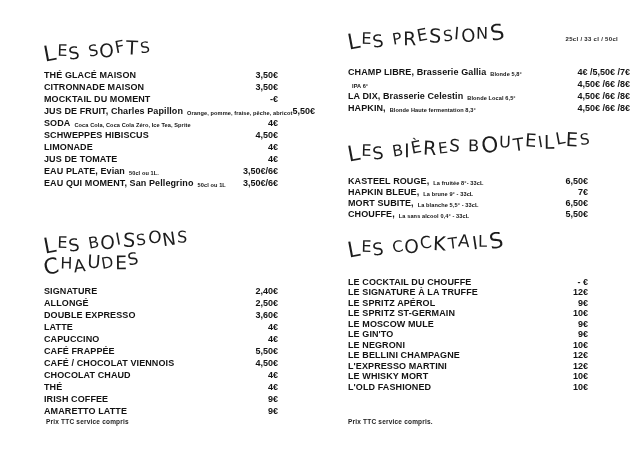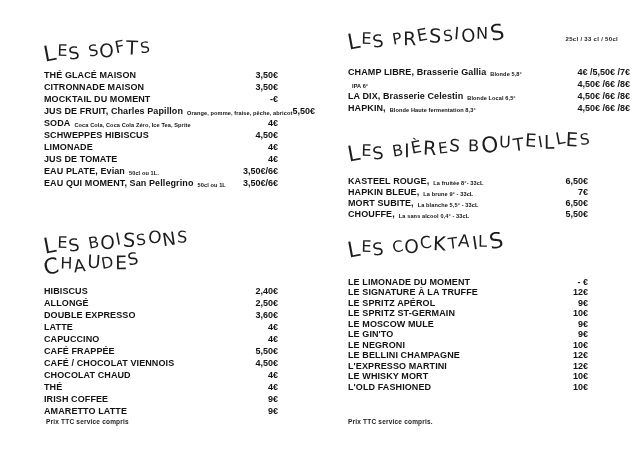--- a/index.html
+++ b/index.html
@@ -118,21 +118,21 @@
         </div>
       </div>
   </div>
 
   <div class="sec sec-chaudes">
     <div class="sec-header hand"><span class="ch" style="transform: rotate(-7deg) translateY(2px); font-size: 1.28em;">L</span><span class="ch" style="transform: rotate(5deg) translateY(-2px); font-size: 0.94em;">E</span><span class="ch" style="transform: rotate(-4deg) translateY(2px); font-size: 1.02em;">S</span> <span class="ch" style="transform: rotate(-6deg) translateY(0px); font-size: 0.92em;">B</span><span class="ch" style="transform: rotate(3deg) translateY(2px); font-size: 1.1em;">O</span><span class="ch" style="transform: rotate(-7deg) translateY(-2px); font-size: 0.98em;">I</span><span class="ch" style="transform: rotate(6deg) translateY(1px); font-size: 1.14em;">S</span><span class="ch" style="transform: rotate(-3deg) translateY(0px); font-size: 0.9em;">S</span><span class="ch" style="transform: rotate(8deg) translateY(-1px); font-size: 1em;">O</span><span class="ch" style="transform: rotate(-5deg) translateY(2px); font-size: 1.06em;">N</span><span class="ch" style="transform: rotate(4deg) translateY(0px); font-size: 0.95em;">S</span></div>
     <div class="sec-header hand hdr-line2"><span class="ch" style="transform: rotate(-7deg) translateY(2px); font-size: 1.28em;">C</span><span class="ch" style="transform: rotate(5deg) translateY(-2px); font-size: 0.94em;">H</span><span class="ch" style="transform: rotate(-4deg) translateY(2px); font-size: 1.02em;">A</span><span class="ch" style="transform: rotate(7deg) translateY(-1px); font-size: 1.06em;">U</span><span class="ch" style="transform: rotate(-6deg) translateY(0px); font-size: 0.92em;">D</span><span class="ch" style="transform: rotate(3deg) translateY(2px); font-size: 1.1em;">E</span><span class="ch" style="transform: rotate(-7deg) translateY(-2px); font-size: 0.98em;">S</span></div>
     <div class="items h12">
 
         <div class="row">
-          <span class="item-name">HIBISCUS</span>
+          <span class="item-name">SIGNATURE</span>
           <span class="item-detail"></span>
           <span class="item-price">2,40€</span>
         </div>
 
         <div class="row">
           <span class="item-name">ALLONGÉ</span>
           <span class="item-detail"></span>
           <span class="item-price">2,50€</span>
         </div>
 
@@ -250,21 +250,21 @@
           <span class="item-price">5,50€</span>
         </div>
       </div>
   </div>
 
   <div class="sec sec-cocktails">
     <div class="sec-header hand"><span class="ch" style="transform: rotate(-7deg) translateY(2px); font-size: 1.28em;">L</span><span class="ch" style="transform: rotate(5deg) translateY(-2px); font-size: 0.94em;">E</span><span class="ch" style="transform: rotate(-4deg) translateY(2px); font-size: 1.02em;">S</span> <span class="ch" style="transform: rotate(-6deg) translateY(0px); font-size: 0.92em;">C</span><span class="ch" style="transform: rotate(3deg) translateY(2px); font-size: 1.1em;">O</span><span class="ch" style="transform: rotate(-7deg) translateY(-2px); font-size: 0.98em;">C</span><span class="ch" style="transform: rotate(6deg) translateY(1px); font-size: 1.14em;">K</span><span class="ch" style="transform: rotate(-3deg) translateY(0px); font-size: 0.9em;">T</span><span class="ch" style="transform: rotate(8deg) translateY(-1px); font-size: 1em;">A</span><span class="ch" style="transform: rotate(-5deg) translateY(2px); font-size: 1.06em;">I</span><span class="ch" style="transform: rotate(4deg) translateY(0px); font-size: 0.95em;">L</span><span class="ch" style="transform: rotate(-7deg) translateY(2px); font-size: 1.28em;">S</span></div>
     <div class="items h105">
 
         <div class="row">
-          <span class="item-name">LE LIMONADE DU MOMENT</span>
+          <span class="item-name">LE COCKTAIL DU CHOUFFE</span>
           <span class="item-detail"></span>
           <span class="item-price">- €</span>
         </div>
 
         <div class="row">
           <span class="item-name">LE SIGNATURE À LA TRUFFE</span>
           <span class="item-detail"></span>
           <span class="item-price">12€</span>
         </div>
 

